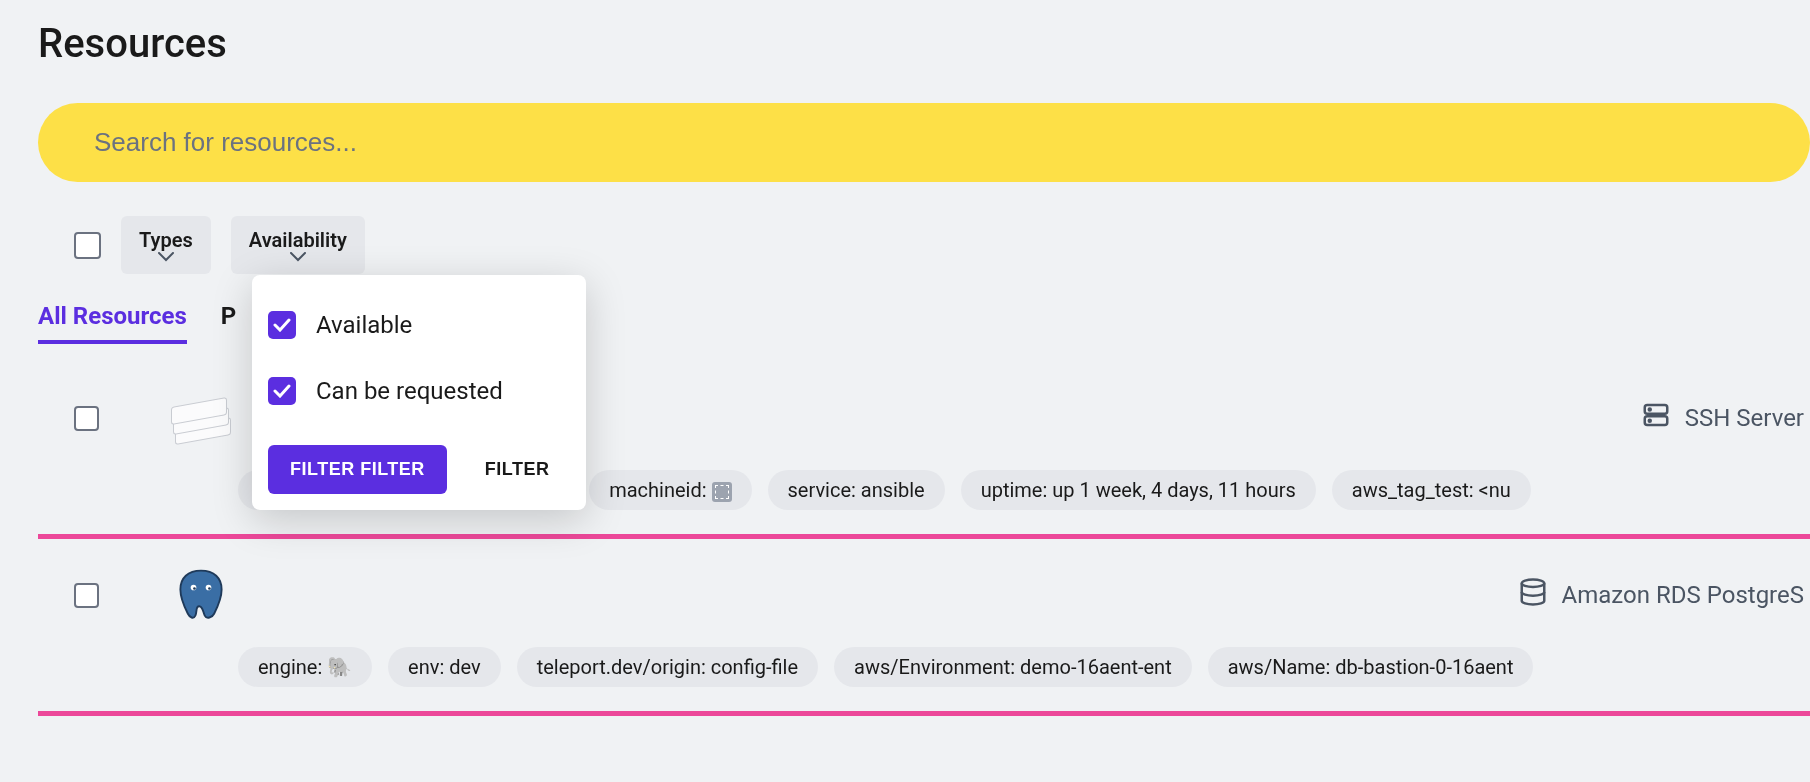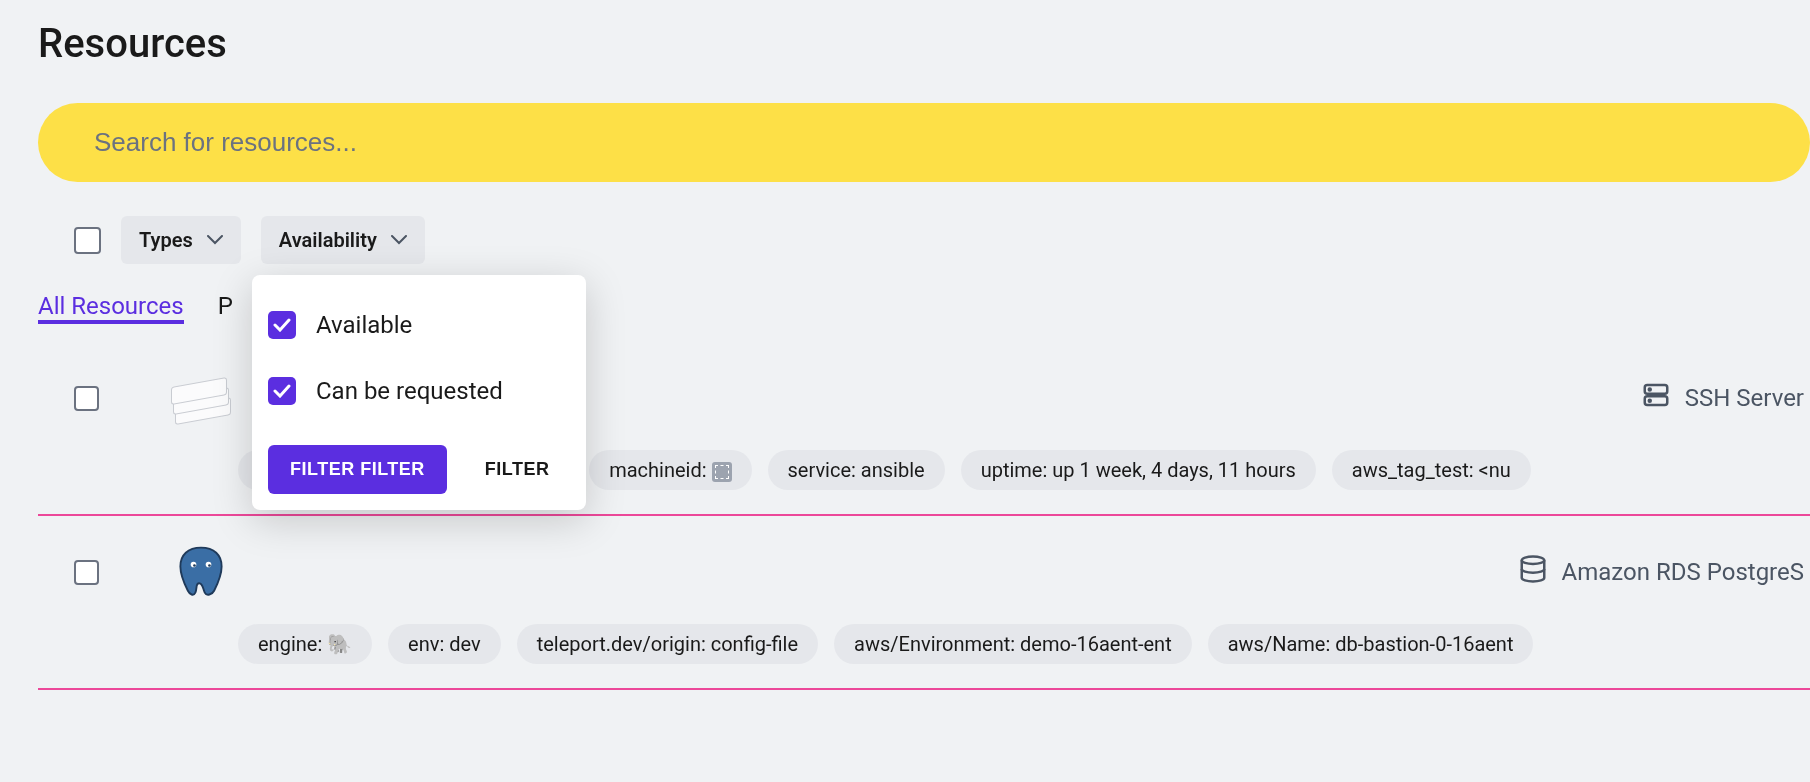--- a/index.html
+++ b/index.html
@@ -47,50 +47,51 @@
   border: 2px solid #6b7280;
   border-radius: 4px;
   background: #fff;
 }
 .dropdown {
   background: #e5e7eb;
   border-radius: 6px;
   padding: 12px 18px;
   display: inline-flex;
   align-items: center;
-  gap: 14px;
   font-size: 20px;
   font-weight: 600;
   color: #1a1a1a;
   cursor: pointer;
   position: relative;
+  flex-direction: column;
 }
 .chevron {
   width: 16px;
   height: 10px;
 }
 .chevron svg { display: block; }
 .tabs {
   display: flex;
   gap: 34px;
   margin-bottom: 10px;
 }
 .tab {
   font-size: 24px;
-  font-weight: 400;
+  font-weight: 700;
+  padding-bottom: 10px;
   cursor: pointer;
 }
 .tab.active {
   color: #5b2ee0;
   border-bottom: 4px solid #5b2ee0;
 }
 .tab.inactive { color: #1a1a1a; }
 .resource-list { margin-top: 18px; }
 .resource-row {
-  border-bottom: 2px solid #ec4899;
+  border-bottom: 5px solid #ec4899;
   padding: 24px 0 24px 0;
   display: flex;
   flex-direction: column;
   gap: 20px;
 }
 .row-top {
   display: flex;
   align-items: center;
   gap: 22px;
 }

